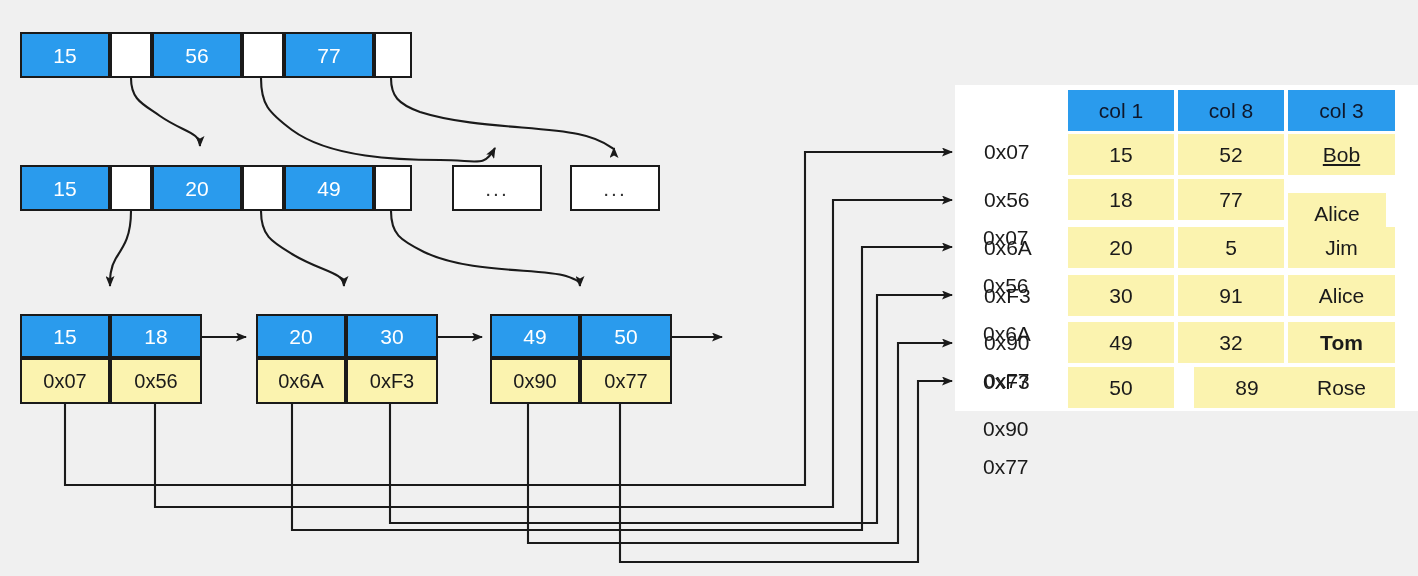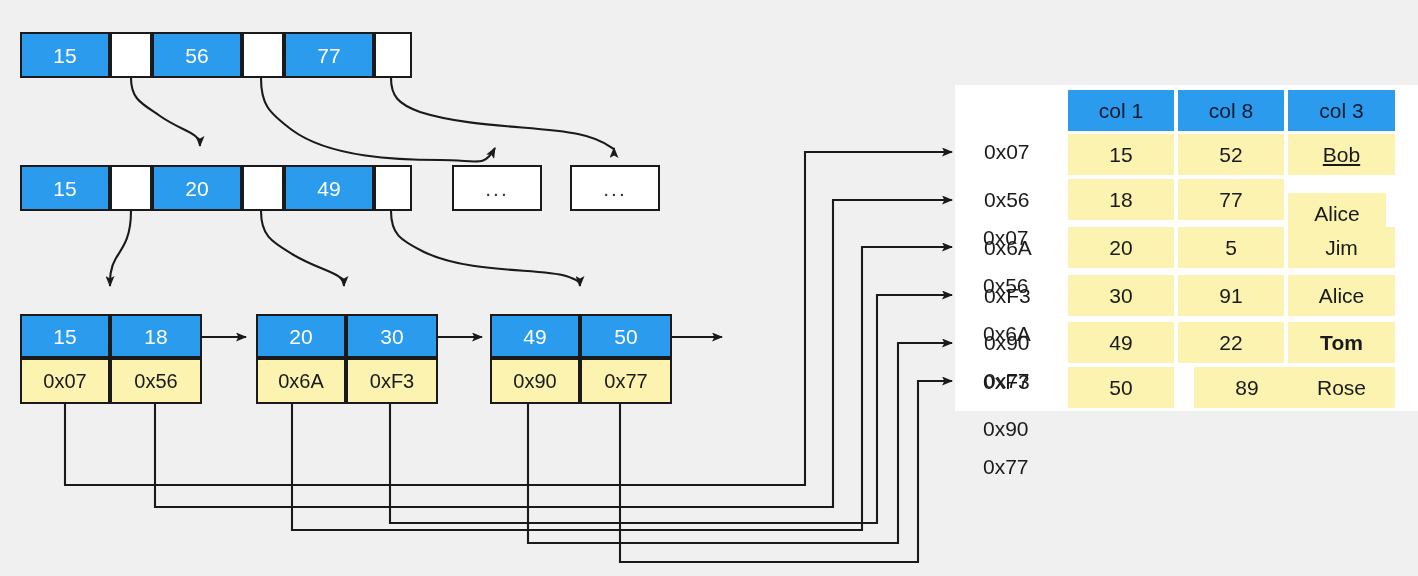--- a/index.html
+++ b/index.html
@@ -219,21 +219,21 @@
     <div class="tbl-cell tbl-body" style="left:1178px; top:227px; width:106px; height:41px;">5</div>
     <div class="tbl-cell tbl-body" style="left:1288px; top:227px; width:107px; height:41px;">Jim</div>
   </div>
   <div>
     <div class="tbl-cell tbl-body" style="left:1068px; top:275px; width:106px; height:41px;">30</div>
     <div class="tbl-cell tbl-body" style="left:1178px; top:275px; width:106px; height:41px;">91</div>
     <div class="tbl-cell tbl-body" style="left:1288px; top:275px; width:107px; height:41px;">Alice</div>
   </div>
   <div>
     <div class="tbl-cell tbl-body" style="left:1068px; top:322px; width:106px; height:41px;">49</div>
-    <div class="tbl-cell tbl-body" style="left:1178px; top:322px; width:106px; height:41px;">22</div>
+    <div class="tbl-cell tbl-body" style="left:1178px; top:322px; width:106px; height:41px;">32</div>
     <div class="tbl-cell tbl-body" style="left:1288px; top:322px; width:107px; height:41px;font-weight:bold;">Tom</div>
   </div>
   <div>
     <div class="tbl-cell tbl-body" style="left:1068px; top:367px; width:106px; height:41px;">50</div>
     <div class="tbl-cell tbl-body" style="left:1178px; top:367px; width:106px; height:41px;margin-left:16px;">89</div>
     <div class="tbl-cell tbl-body" style="left:1288px; top:367px; width:107px; height:41px;">Rose</div>
   </div>
 
 </div>
 

